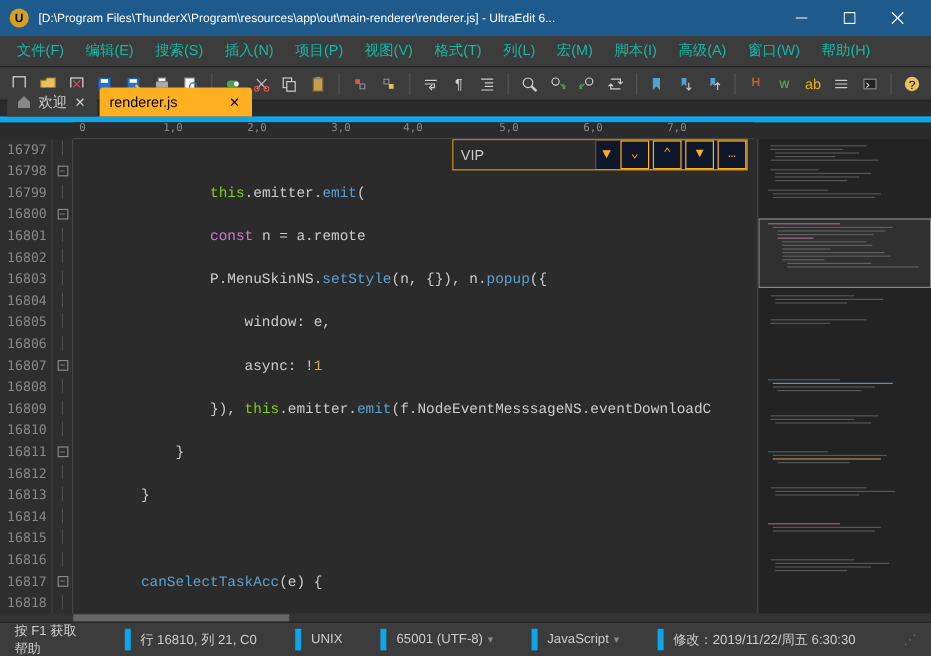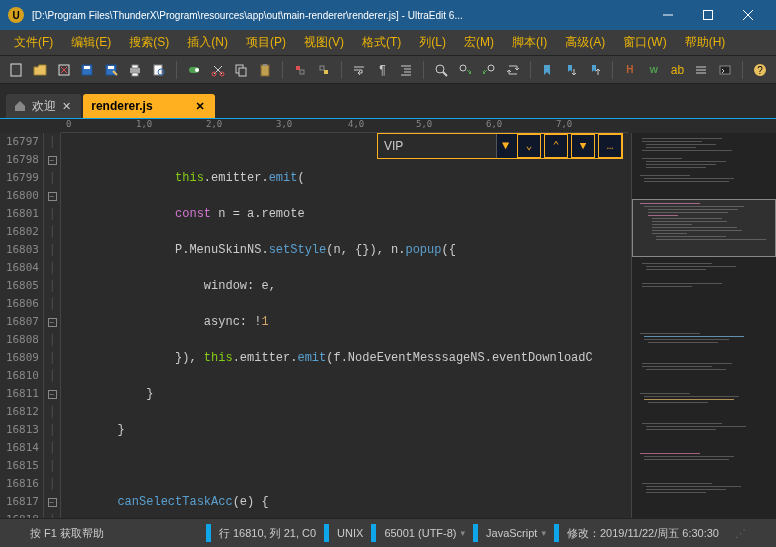--- a/index.html
+++ b/index.html
@@ -3,27 +3,27 @@
 <meta charset="utf-8">
 <style>
 * { margin: 0; padding: 0; box-sizing: border-box; }
 body { font-family: "Microsoft YaHei", sans-serif; font-size: 12px; background: #2b2b2b; color: #ccc; width: 776px; height: 547px; overflow: hidden; position: relative; }
 .titlebar { height: 30px; background: #1e5a8c; display: flex; align-items: center; padding: 0 8px; color: #fff; }
 .titlebar .icon-app { width: 16px; height: 16px; background: #d4a020; border-radius: 50%; margin-right: 8px; display: flex; align-items: center; justify-content: center; font-weight: bold; font-size: 10px; color: #000; }
 .titlebar .title { flex: 1; font-size: 10px; }
 .win-controls { display: flex; gap: 0; }
 .win-btn { width: 40px; height: 28px; display: flex; align-items: center; justify-content: center; color: #fff; cursor: pointer; }
 .menubar { height: 26px; background: #3c3c3c; display: flex; align-items: center; padding: 0 6px; gap: 2px; border-bottom: 1px solid #222; }
-.menu-item { padding: 3px 8px; color: #eab308; cursor: pointer; }
+.menu-item { padding: 3px 8px; color: #14b8a6; cursor: pointer; }
 .toolbar { height: 28px; background: #3c3c3c; display: flex; align-items: center; padding: 0 6px; gap: 4px; border-bottom: 1px solid #222; }
 .tool-btn { width: 20px; height: 20px; display: flex; align-items: center; justify-content: center; cursor: pointer; color: #ccc; font-size: 12px; }
 .tool-sep { width: 1px; height: 18px; background: #555; margin: 0 3px; }
-.tabs { height: 35px; background: #2b2b2b; display: flex; align-items: flex-end; padding: 0 6px; gap: 2px; border-bottom: 1px solid #0ea5e9; }
+.tabs { height: 18px; background: #2b2b2b; display: flex; align-items: flex-end; padding: 0 6px; gap: 2px; border-bottom: 5px solid #0ea5e9; }
 .tab { height: 24px; padding: 0 10px 0 8px; background: #3c3c3c; display: flex; align-items: center; gap: 6px; color: #ccc; cursor: pointer; border-top-left-radius: 3px; border-top-right-radius: 3px; font-size: 12px; }
-.tab.active { background: #ffb020; color: #000; font-weight: bold; gap: 43px; }
+.tab.active { background: #ffb020; color: #000; font-weight: normal; gap: 43px; }
 .tab-icon { width: 12px; height: 12px; }
 .tab-close { font-size: 11px; cursor: pointer; }
 .ruler { height: 14px; background: #2b2b2b; border-bottom: 1px solid #444; margin-left: 61px; margin-right: 148px; position: relative; font-size: 9px; color: #888; font-family: monospace; }
 .ruler span { position: absolute; }
 .editor-area { display: flex; height: 395px; background: #2b2b2b; }
 .gutter { width: 44px; background: #2e2e2e; color: #888; font-family: Consolas, monospace; font-size: 11px; text-align: right; padding-right: 4px; line-height: 18px; border-right: 1px solid #444; }
 .fold-col { width: 17px; background: #2e2e2e; font-family: monospace; font-size: 10px; color: #888; line-height: 18px; text-align: center; border-right: 1px solid #444; }
 .fold-box { display: inline-block; width: 9px; height: 9px; border: 1px solid #888; line-height: 7px; font-size: 8px; text-align: center; background: #2e2e2e; }
 .code { flex: 1; font-family: Consolas, "Courier New", monospace; font-size: 12px; line-height: 18px; color: #ccc; white-space: pre; overflow: hidden; position: relative; }
 .code-line { padding-left: 6px; }
@@ -32,21 +32,21 @@
 .fn-name { color: #5aa0d0; }
 .num { color: #d4a56a; }
 .search-overlay { position: absolute; top: 0; right: 8px; background: #0f172a; border: 1px solid #ffb020; height: 26px; display: flex; align-items: center; z-index: 10; }
 .search-input { width: 118px; height: 24px; background: #2b2b2b; border: none; color: #ccc; padding: 0 6px; font-size: 12px; outline: none; }
 .search-dd { width: 18px; height: 24px; display: flex; align-items: center; justify-content: center; color: #ffb020; cursor: pointer; border-left: 1px solid #555; }
 .search-btn { width: 24px; height: 24px; border: 1px solid #ffb020; margin-left: 3px; display: flex; align-items: center; justify-content: center; color: #ffb020; cursor: pointer; font-size: 11px; }
 .minimap { width: 145px; background: #232323; border-left: 1px solid #444; position: relative; overflow: hidden; }
 .mini-viewport { position: absolute; left: 0; right: 0; border: 1px solid #888; background: rgba(200,200,200,0.08); height: 58px; top: 66px; }
 .scrollbar-h { height: 14px; background: #333; display: flex; align-items: center; }
 .scrollbar-h-thumb { height: 12px; width: 180px; background: #666; margin-left: 61px; }
-.statusbar { position: absolute; bottom: 0; left: 0; right: 0; height: 29px; background: #3c3c3c; display: flex; align-items: center; padding: 0 22px; color: #ccc; font-size: 11px; border-top: 1px solid #222; }
+.statusbar { position: absolute; bottom: 0; left: 0; right: 0; height: 29px; background: #3c3c3c; display: flex; align-items: center; padding: 0 4px; color: #ccc; font-size: 11px; border-top: 1px solid #222; gap: 24px; }
 .status-seg { padding: 0 8px; border-left: 5px solid #0ea5e9; height: 18px; display: flex; align-items: center; }
 .status-seg.first { border-left: none; flex: 1; }
 .status-dd-icon { margin-left: 4px; font-size: 9px; color: #888; }
 svg { display: block; }
 </style>
 </head>
 <body>
 
 <div class="titlebar">
   <div class="icon-app">U</div>
@@ -265,21 +265,21 @@
     <span>renderer.js</span>
     <span class="tab-close">✕</span>
   </div>
 </div>
 
 <div class="ruler">
   <span style="left:5px">0</span>
   <span style="left:75px">1,0</span>
   <span style="left:145px">2,0</span>
   <span style="left:215px">3,0</span>
-  <span style="left:287px">4,0</span>
+  <span style="left:275px">4,0</span>
   <span style="left:355px">5,0</span>
   <span style="left:425px">6,0</span>
   <span style="left:495px">7,0</span>
 </div>
 
 <div class="editor-area">
   <div class="gutter" id="gutter">
       <div>16797</div>
       <div>16798</div>
       <div>16799</div>

